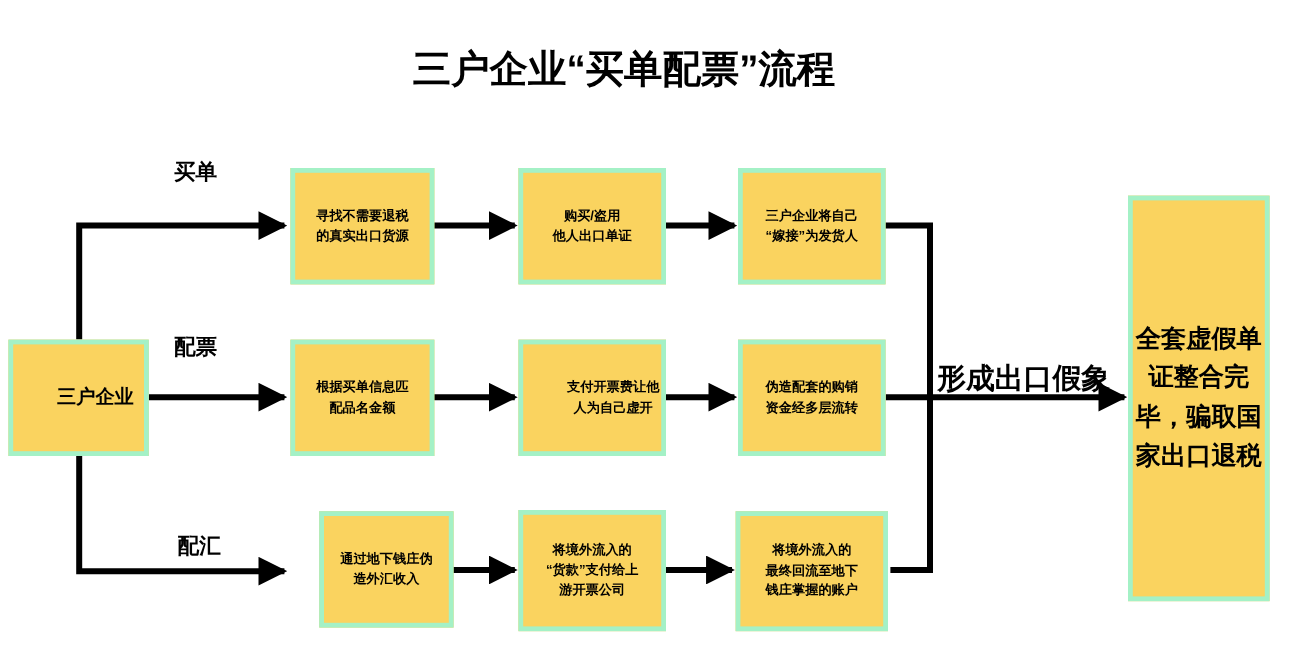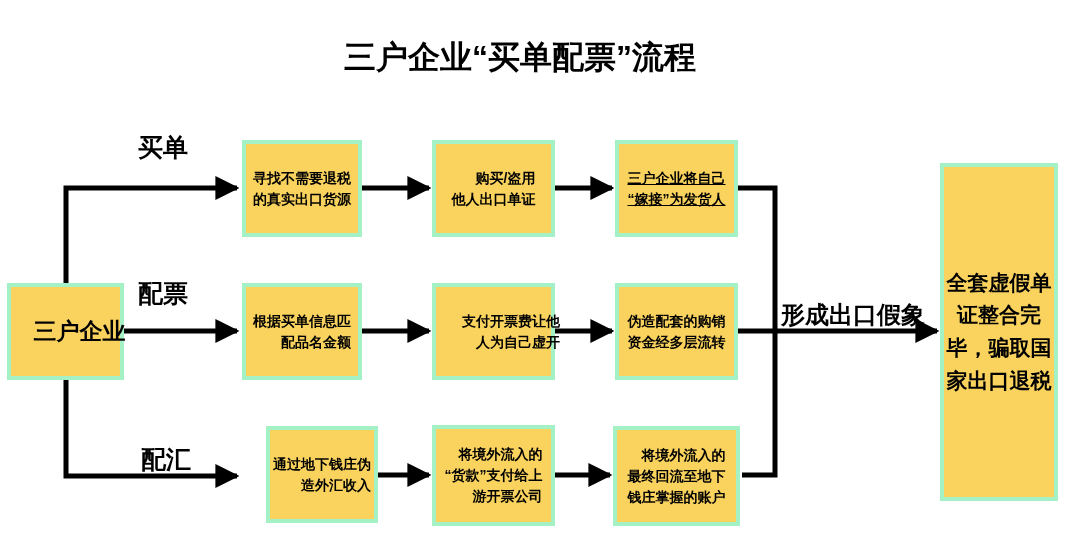--- a/index.html
+++ b/index.html
@@ -13,25 +13,25 @@
     font-size:32px; letter-spacing:0px;
   }
   svg.connectors { position:absolute; left:0; top:0; }
   .box {
     position:absolute; box-sizing:border-box;
     background:var(--box-fill, #FAD35F);
     border:4px solid var(--box-border, #A4F1C6);
     display:flex; align-items:center; justify-content:center;
   }
   .box .txt { white-space:pre; text-align:center; display:block; }
-  .step .txt { font-size:14px; line-height:1.5;text-align:right; }
-  .root-box .txt { font-size:23px;margin-left:28px; }
+  .step .txt { font-size:11px; line-height:1.5; }
+  .root-box .txt { font-size:16px;margin-left:28px; }
   .result-box .txt { font-size:21px; line-height:1.55; }
   .branch-label {
-    position:absolute; font-size:25px; width:80px; text-align:center;
+    position:absolute; font-size:18px; width:80px; text-align:center;
   }
   .converge-label {
     position:absolute; font-size:24px; width:160px; text-align:center;margin-top:16px;
   }
 </style>
 </head>
 <body style="--box-fill: #FAD35F; --box-border: #A4F1C6;">
 
 <svg class="connectors" width="1076" height="549" viewBox="0 0 1076 549">
   <defs>
@@ -69,21 +69,21 @@
 <div class="branch-label" style="left:126px; top:443px;">配汇</div>
 
 <div class="box step" style="left:242px; top:140px; width:120px; height:97px;">
   <span class="txt">寻找不需要退税
 的真实出口货源</span>
 </div>
 <div class="box step" style="left:432px; top:140px; width:123px; height:97px;">
   <span class="txt">购买/盗用
 他人出口单证</span>
 </div>
-<div class="box step" style="left:615px; top:140px; width:123px; height:97px;text-decoration:underline;">
+<div class="box step" style="left:615px; top:140px; width:123px; height:97px;">
   <span class="txt">三户企业将自己
 “嫁接”为发货人</span>
 </div>
 
 <div class="box step" style="left:242px; top:283px; width:120px; height:97px;">
   <span class="txt">根据买单信息匹
 配品名金额</span>
 </div>
 <div class="box step" style="left:432px; top:283px; width:123px; height:97px;padding-left:35px;">
   <span class="txt">支付开票费让他

